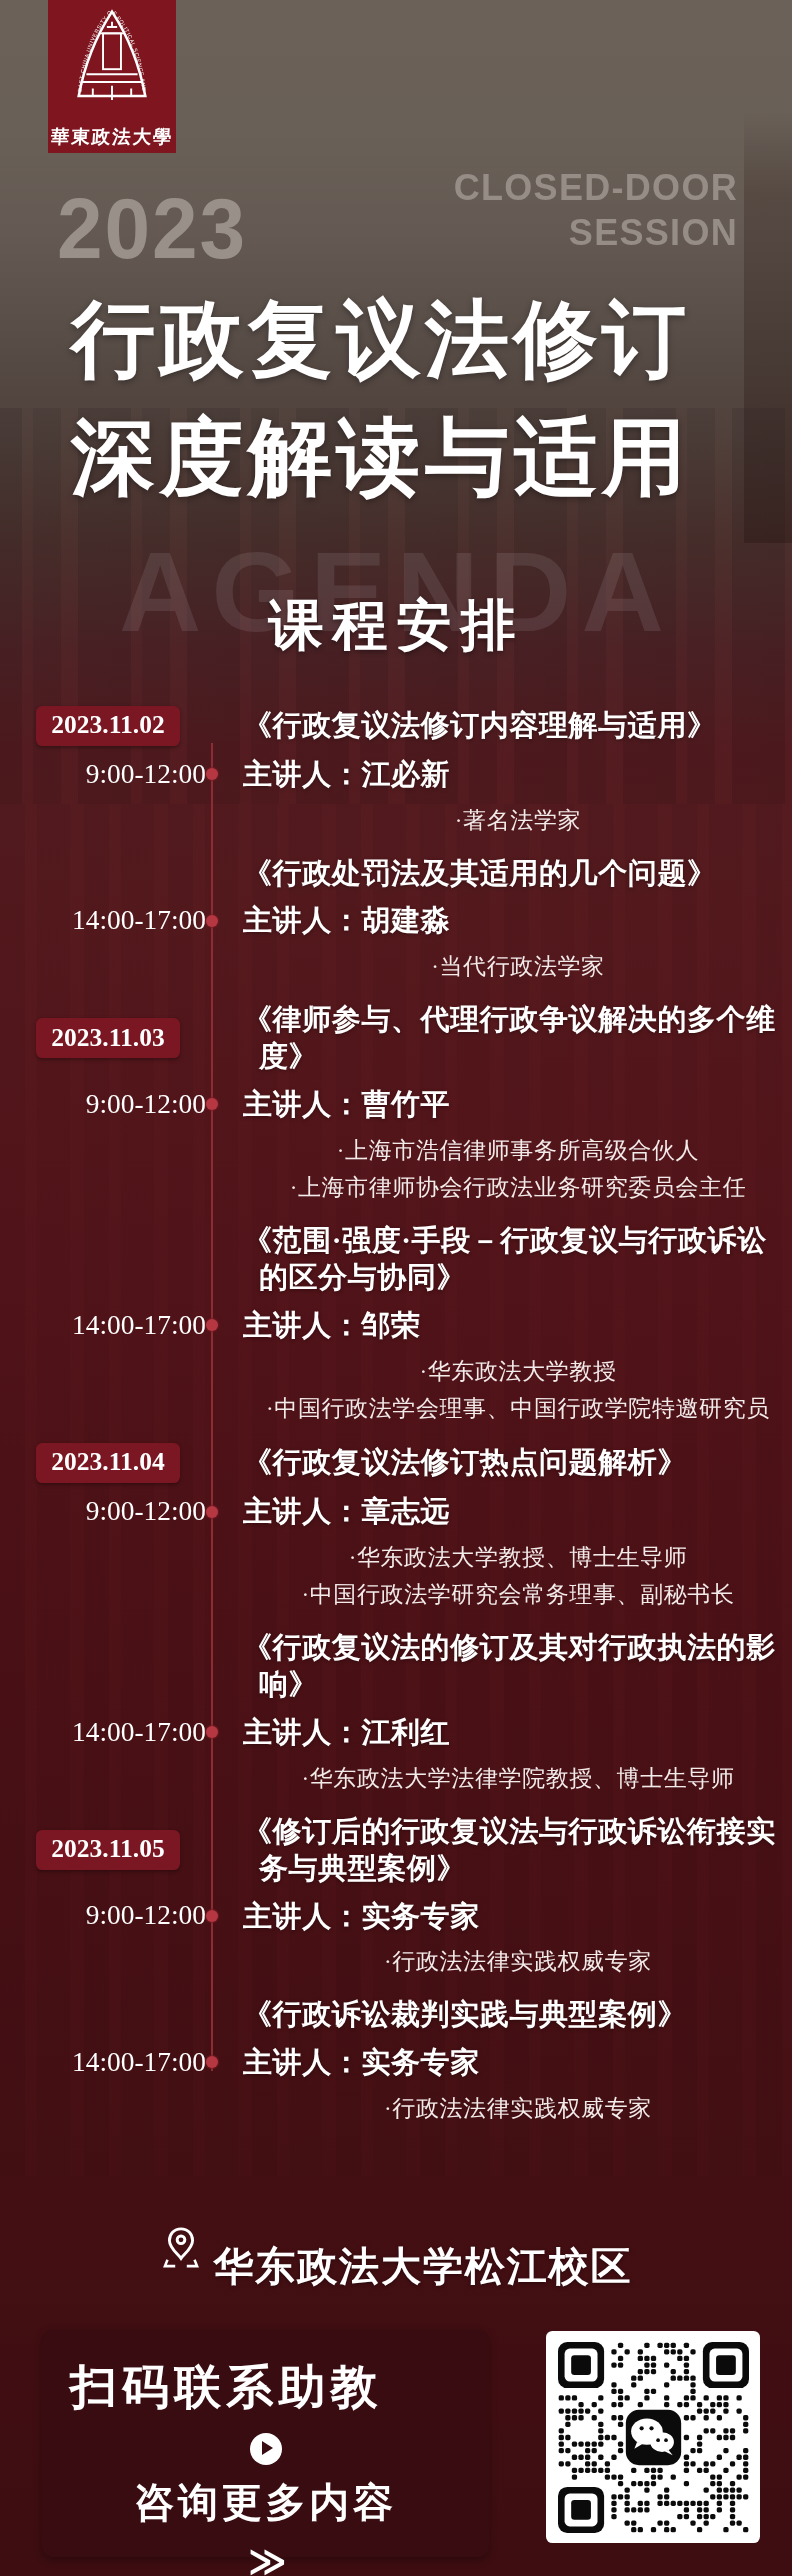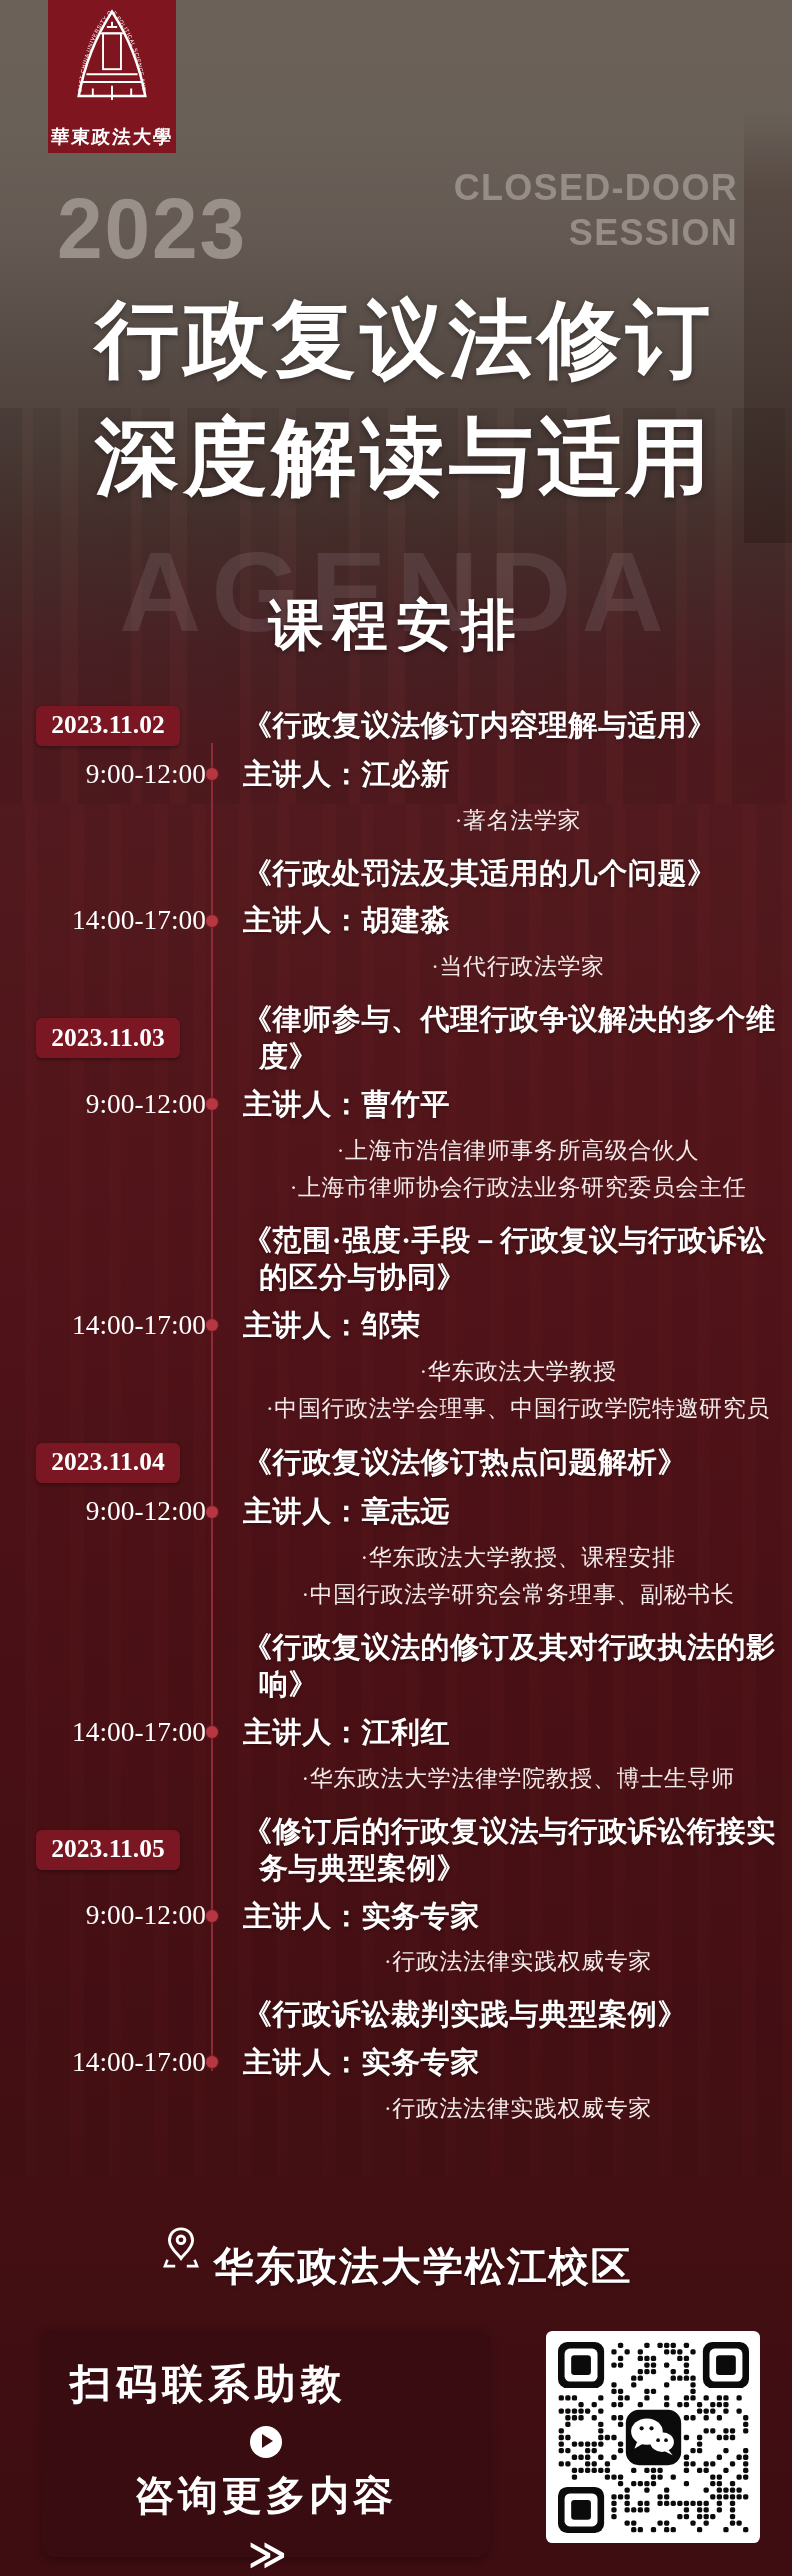--- a/index.html
+++ b/index.html
@@ -35,21 +35,21 @@
     display:flex;flex-direction:column;align-items:center;justify-content:flex-start;}
   .logo-cn{color:#fff;font-size:18.5px;font-weight:700;letter-spacing:1.9px;
     font-family:"DejaVu Serif",serif;transform:skewX(-4deg);margin-top:-1.3px;white-space:nowrap;}
   .year{left:57px;top:188px;font-family:"Liberation Sans","DejaVu Sans",sans-serif;
     font-weight:700;font-size:82px;line-height:1;color:#99908a;letter-spacing:1.9px;transform:scaleY(1.04);}
   .session-type{right:55px;top:165px;text-align:right;
     font-family:"Liberation Sans","DejaVu Sans",sans-serif;font-weight:700;
     font-size:36px;line-height:1.25;color:#968d86;letter-spacing:1.3px;}
   .main-title{left:71px;top:281px;color:#ffffff;font-weight:700;
     font-size:84px;line-height:1.40;letter-spacing:4.5px;white-space:pre-line;
-    text-shadow:0 1.9px 6.4px rgba(0,0,0,.35);margin-left:24px;}
+    text-shadow:0 1.9px 6.4px rgba(0,0,0,.35);}
   .agenda-watermark{left:0;top:535px;width:100%;text-align:center;
     font-family:"Liberation Sans","DejaVu Sans",sans-serif;font-weight:700;
     font-size:114px;line-height:1;letter-spacing:10.2px;color:rgba(240,238,242,.10);}
   .agenda-heading{left:0;top:596px;width:100%;text-align:center;color:#fff;
     font-weight:700;font-size:55px;line-height:1.1;letter-spacing:9px;
     text-shadow:0 1.9px 5.1px rgba(0,0,0,.4);}
 
   
   .agenda{left:0;top:706px;width:793px;}
   .timeline{position:absolute;left:211px;width:1.9px;background:#8e2b34;z-index:0;}
@@ -72,21 +72,21 @@
   .timeline-dot{position:absolute;left:206px;top:50%;transform:translateY(-50%);
     width:12px;height:12px;border-radius:50%;background:#b53742;
     box-shadow:0 0 0 1.3px rgba(120,25,35,.55);z-index:2;}
 
   
   .location-row{left:0;top:2203px;width:100%;display:flex;align-items:center;justify-content:center;gap:12.8px;}
   .location-text{color:#fff;font-weight:700;font-size:40px;letter-spacing:1.9px;
     text-shadow:0 1.3px 3.8px rgba(0,0,0,.4);margin-top:36px;}
   .contact-panel{left:42px;top:2330px;width:447px;height:227px;background:#380c11;
     border-radius:11.5px;padding:32px 28px 0;display:flex;flex-direction:column;box-shadow:0 2.6px 9px rgba(0,0,0,.3);}
-  .contact-headline{color:#fff;font-weight:700;font-size:41px;line-height:1.1;letter-spacing:5.1px;}
+  .contact-headline{color:#fff;font-weight:700;font-size:47px;line-height:1.1;letter-spacing:5.1px;}
   .contact-subrow{display:flex;align-items:center;gap:10.2px;margin-top:19px;flex-direction:column;}
   .play-icon{width:32px;height:32px;border-radius:50%;background:#ffffff;position:relative;flex:none;}
   .play-icon::after{content:"";position:absolute;left:12px;top:8.3px;
     border-left:11.5px solid #380c11;border-top:7.7px solid transparent;border-bottom:7.7px solid transparent;}
   .contact-subline{color:#fff;font-weight:700;font-size:40px;letter-spacing:3.8px;}
   .chevron{color:#fff;font-weight:700;font-size:37px;margin-left:3.8px;font-family:"DejaVu Sans",sans-serif;}
   .dashed-divider{margin-top:18px;border-top:1.9px dashed rgba(255,236,236,.65);width:100%;}
   .contact-note{color:#fdf3f3;font-size:27px;letter-spacing:2.6px;margin-top:14px;}
   .qr-panel{left:546px;top:2331px;width:214px;height:212px;background:#ffffff;border-radius:6.4px;
     display:flex;align-items:center;justify-content:center;}
@@ -211,21 +211,21 @@
             <div data-interactable="false"><span class="date-badge" data-interactable="false">2023.11.04</span></div>
             <div class="session-title" data-interactable="false">《行政复议法修订热点问题解析》</div>
           </div>
           <div class="arow speaker-row">
             <div class="session-time" data-interactable="false">9:00-12:00</div>
             <div class="session-speaker" data-interactable="false">主讲人：章志远</div>
             <span class="timeline-dot" data-interactable="false"></span>
           </div>
           <div class="arow note-row">
             <div data-interactable="false"></div>
-            <div class="speaker-note" data-interactable="false">·华东政法大学教授、课程安排</div>
+            <div class="speaker-note" data-interactable="false">·华东政法大学教授、博士生导师</div>
           </div>
           <div class="arow note-row">
             <div data-interactable="false"></div>
             <div class="speaker-note" data-interactable="false">·中国行政法学研究会常务理事、副秘书长</div>
           </div>
         </div>
         <div class="session" data-interactable="false">
           <div class="arow title-row">
             <div data-interactable="false"></div>
             <div class="session-title" data-interactable="false">《行政复议法的修订及其对行政执法的影响》</div>

